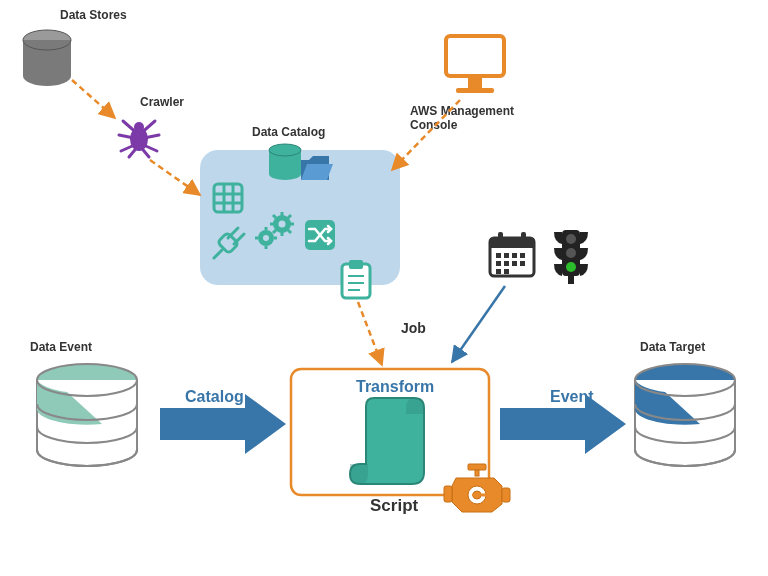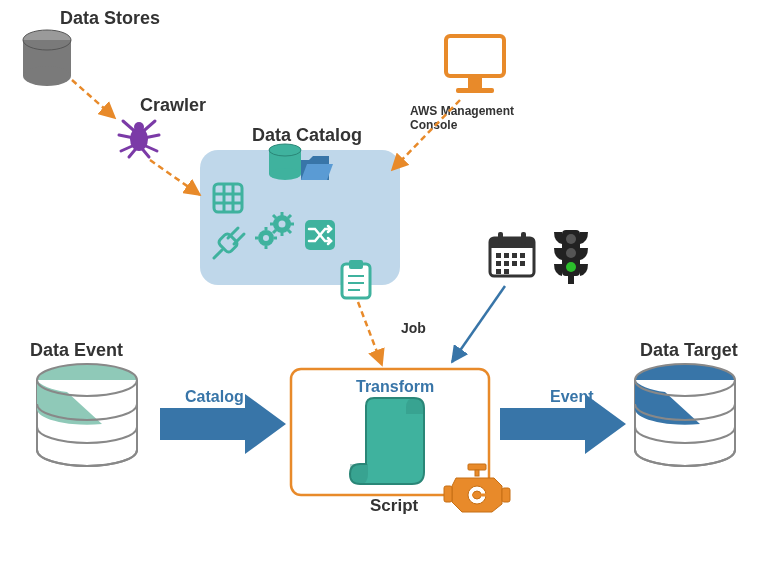--- a/index.html
+++ b/index.html
@@ -1,17 +1,17 @@
 <!DOCTYPE html>
 <html><head>
 <meta charset="utf-8">
 <style>
   html,body{margin:0;padding:0;width:768px;height:576px;font-family:Arial,Helvetica,sans-serif;background:#fff;overflow:hidden}
   .canvas{position:relative;width:768px;height:576px}
-  .label{position:absolute;font-weight:700;color:#333;font-size:18px}
+  .label{position:absolute;font-weight:700;color:#333;font-size:12px}
   .sublabel{position:absolute;font-weight:700;color:#333;font-size:12px;text-align:left}
   .etl-label{position:absolute;font-weight:700;color:#3875a8;font-size:16px}
   svg{position:absolute;overflow:visible}
 </style>
 </head>
 <body>
 
 <div class="canvas">
 
   <div class="label" style="left:60px;top:8px">Data Stores</div>

